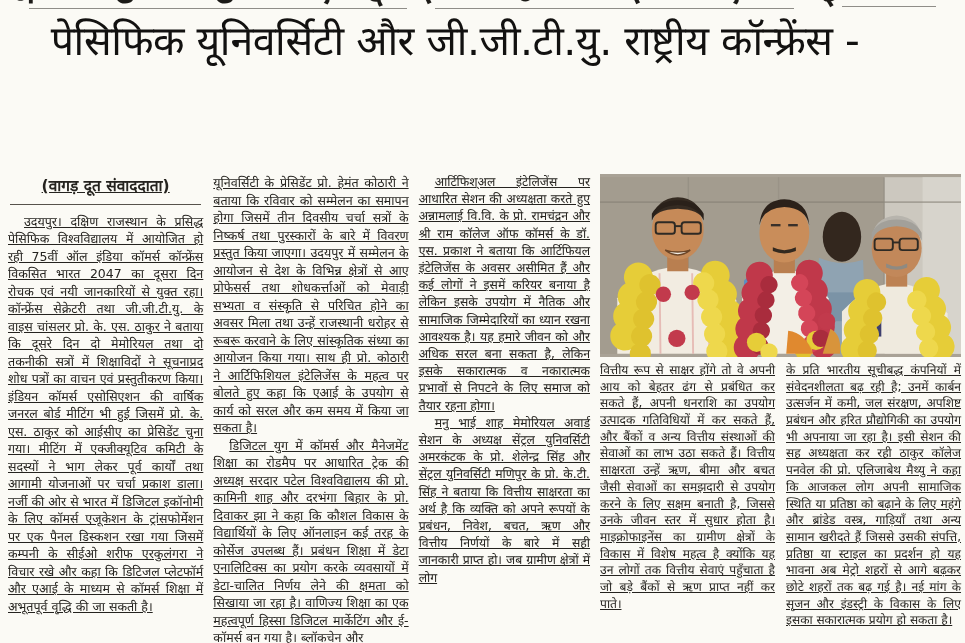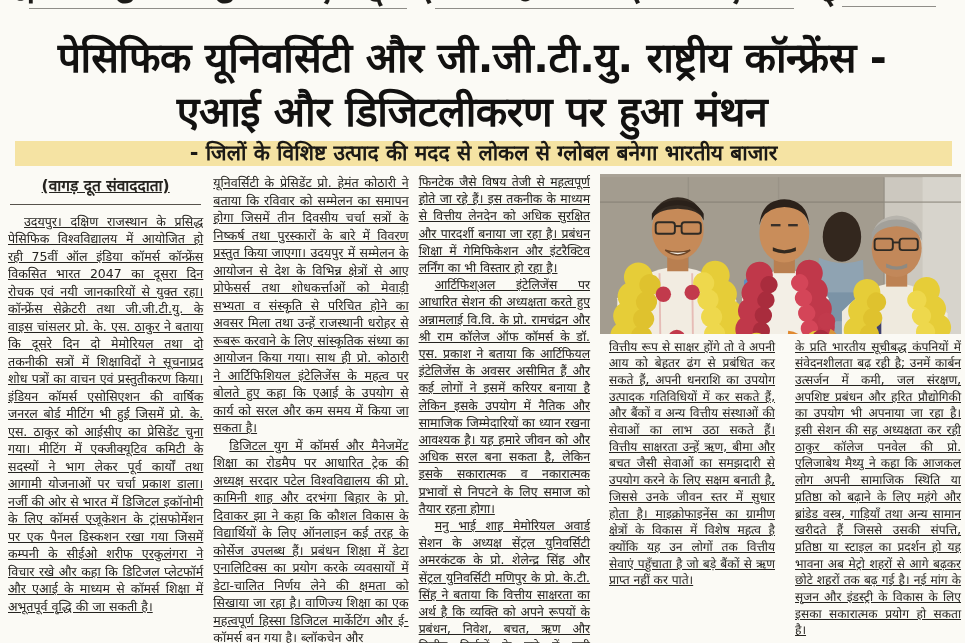--- a/index.html
+++ b/index.html
@@ -15,22 +15,22 @@
   .top-strip .frag{
     display:block;font-weight:bold;font-size:34px;line-height:34px;color:#1c1a17;
     letter-spacing:34px;white-space:nowrap;transform:translateY(-26px);
   }
   .frag-line{position:absolute;height:0;border-top:1.5px solid #8f8d88;}
   .frag-line.a{top:8px;left:2%;width:40%;}
   .frag-line.b{top:8px;left:45%;width:38%;}
   .frag-line.c{top:6px;left:88%;width:10%;}
 
   .headline{
-    margin:17px;position:absolute;top:14px;left:0;width:910px;
-    text-align:center;font-weight:bold;color:#121110;
+    margin:0;position:absolute;top:14px;left:0;width:910px;
+    text-align:center;font-weight:normal;color:#121110;
   }
   .headline .hl-line{display:block;font-size:41px;line-height:1.32;letter-spacing:-0.5px;}
 
   .subhead-band{
     position:absolute;top:141px;left:15px;width:937px;height:25px;
     background:#f5e3a3;text-align:center;
   }
   .subhead-band .sub-text{
     font-size:21px;font-weight:bold;color:#1b1915;line-height:25px;white-space:nowrap;
   }
@@ -45,58 +45,53 @@
   .para{margin:0;}
   .indent{text-indent:16px;}
 
   .byline-wrap{text-align:center;font-weight:bold;font-size:15.5px;padding:2px 0 6px 0;}
   .byline-rule{border-top:1.2px solid #56524b;margin:0 2px 8px 2px;}
 
   .right-section{width:361px;display:flex;flex-direction:column;}
   .photo-frame{width:361px;height:183px;overflow:hidden;background:#a9a296;}
   .photo-frame svg{display:block;}
   .right-cols{display:flex;gap:11px;margin-top:5px;}
-  .rcol{width:175px;font-size:12.1px;line-height:1.38;text-align:justify;margin-left:9px;}
+  .rcol{width:175px;font-size:12.1px;line-height:1.38;text-align:justify;}
 </style>
 </head>
 <body>
 
 <div class="page">
 
   <div class="top-strip">
     <span class="frag">ज ठ ठ ९६२ ॐ २ ९ ३ ०</span>
     <div class="frag-line a"></div>
     <div class="frag-line b"></div>
     <div class="frag-line c"></div>
   </div>
 
   <h1 class="headline">
     <span class="hl-line">पेसिफिक यूनिवर्सिटी और जी.जी.टी.यु. राष्ट्रीय कॉन्फ्रेंस -</span>
-    <span class="hl-line">एआई और डिजिटलीकरण पर हुआ मंथन</span>
   </h1>
 
-  <div class="subhead-band">
-    <span class="sub-text">- जिलों के विशिष्ट उत्पाद की मदद से लोकल से ग्लोबल बनेगा भारतीय बाजार</span>
-  </div>
 
   <div class="body-area">
 
     <div class="col col-1">
       <div class="byline-wrap">(वागड़ दूत संवाददाता)</div>
       <div class="byline-rule"></div>
       <p class="para indent">उदयपुर। दक्षिण राजस्थान के प्रसिद्ध पेसिफिक विश्वविद्यालय में आयोजित हो रही 75वीं ऑल इंडिया कॉमर्स कॉन्फ्रेंस विकसित भारत 2047 का दूसरा दिन रोचक एवं नयी जानकारियों से युक्त रहा। कॉन्फ्रेंस सेक्रेटरी तथा जी.जी.टी.यु. के वाइस चांसलर प्रो. के. एस. ठाकुर ने बताया कि दूसरे दिन दो मेमोरियल तथा दो तकनीकी सत्रों में शिक्षाविदों ने सूचनाप्रद शोध पत्रों का वाचन एवं प्रस्तुतीकरण किया। इंडियन कॉमर्स एसोसिएशन की वार्षिक जनरल बोर्ड मीटिंग भी हुई जिसमें प्रो. के. एस. ठाकुर को आईसीए का प्रेसिडेंट चुना गया। मीटिंग में एक्जीक्यूटिव कमिटी के सदस्यों ने भाग लेकर पूर्व कार्यों तथा आगामी योजनाओं पर चर्चा प्रकाश डाला। नर्जी की ओर से भारत में डिजिटल इकॉनोमी के लिए कॉमर्स एजूकेशन के ट्रांसफोर्मेशन पर एक पैनल डिस्कशन रखा गया जिसमें कम्पनी के सीईओ शरीफ एरकुलंगरा ने विचार रखे और कहा कि डिटिजल प्लेटफॉर्म और एआई के माध्यम से कॉमर्स शिक्षा में अभूतपूर्व वृद्धि की जा सकती है।</p>
     </div>
 
     <div class="col col-2">
       <p class="para">यूनिवर्सिटी के प्रेसिडेंट प्रो. हेमंत कोठारी ने बताया कि रविवार को सम्मेलन का समापन होगा जिसमें तीन दिवसीय चर्चा सत्रों के निष्कर्ष तथा पुरस्कारों के बारे में विवरण प्रस्तुत किया जाएगा। उदयपुर में सम्मेलन के आयोजन से देश के विभिन्न क्षेत्रों से आए प्रोफेसर्स तथा शोधकर्त्ताओं को मेवाड़ी सभ्यता व संस्कृति से परिचित होने का अवसर मिला तथा उन्हें राजस्थानी धरोहर से रूबरू करवाने के लिए सांस्कृतिक संध्या का आयोजन किया गया। साथ ही प्रो. कोठारी ने आर्टिफिशियल इंटेलिजेंस के महत्व पर बोलते हुए कहा कि एआई के उपयोग से कार्य को सरल और कम समय में किया जा सकता है।</p>
       <p class="para indent">डिजिटल युग में कॉमर्स और मैनेजमेंट शिक्षा का रोडमैप पर आधारित ट्रेक की अध्यक्ष सरदार पटेल विश्वविद्यालय की प्रो. कामिनी शाह और दरभंगा बिहार के प्रो. दिवाकर झा ने कहा कि कौशल विकास के विद्यार्थियों के लिए ऑनलाइन कई तरह के कोर्सेज उपलब्ध हैं। प्रबंधन शिक्षा में डेटा एनालिटिक्स का प्रयोग करके व्यवसायों में डेटा-चालित निर्णय लेने की क्षमता को सिखाया जा रहा है। वाणिज्य शिक्षा का एक महत्वपूर्ण हिस्सा डिजिटल मार्केटिंग और ई-कॉमर्स बन गया है। ब्लॉकचेन और</p>
     </div>
 
     <div class="col col-3">
-      <p class="para">फिनटेक जैसे विषय तेजी से महत्वपूर्ण होते जा रहे हैं। इस तकनीक के माध्यम से वित्तीय लेनदेन को अधिक सुरक्षित और पारदर्शी बनाया जा रहा है। प्रबंधन शिक्षा में गेमिफिकेशन और इंटरैक्टिव लर्निंग का भी विस्तार हो रहा है।</p>
       <p class="para indent">आर्टिफिश्अल इंटेलिजेंस पर आधारित सेशन की अध्यक्षता करते हुए अन्नामलाई वि.वि. के प्रो. रामचंद्रन और श्री राम कॉलेज ऑफ कॉमर्स के डॉ. एस. प्रकाश ने बताया कि आर्टिफियल इंटेलिजेंस के अवसर असीमित हैं और कई लोगों ने इसमें करियर बनाया है लेकिन इसके उपयोग में नैतिक और सामाजिक जिम्मेदारियों का ध्यान रखना आवश्यक है। यह हमारे जीवन को और अधिक सरल बना सकता है, लेकिन इसके सकारात्मक व नकारात्मक प्रभावों से निपटने के लिए समाज को तैयार रहना होगा।</p>
       <p class="para indent">मनु भाई शाह मेमोरियल अवार्ड सेशन के अध्यक्ष सेंट्रल युनिवर्सिटी अमरकंटक के प्रो. शेलेन्द्र सिंह और सेंट्रल युनिवर्सिटी मणिपुर के प्रो. के.टी. सिंह ने बताया कि वित्तीय साक्षरता का अर्थ है कि व्यक्ति को अपने रूपयों के प्रबंधन, निवेश, बचत, ऋण और वित्तीय निर्णयों के बारे में सही जानकारी प्राप्त हो। जब ग्रामीण क्षेत्रों में लोग</p>
     </div>
 
     <div class="right-section">
 
       <div class="photo-frame">
         <svg width="361" height="183" viewBox="0 0 376 184" xmlns="http://www.w3.org/2000/svg" role="img">
 
           <rect x="0" y="0" width="376" height="184" fill="#a39c8f"></rect>

